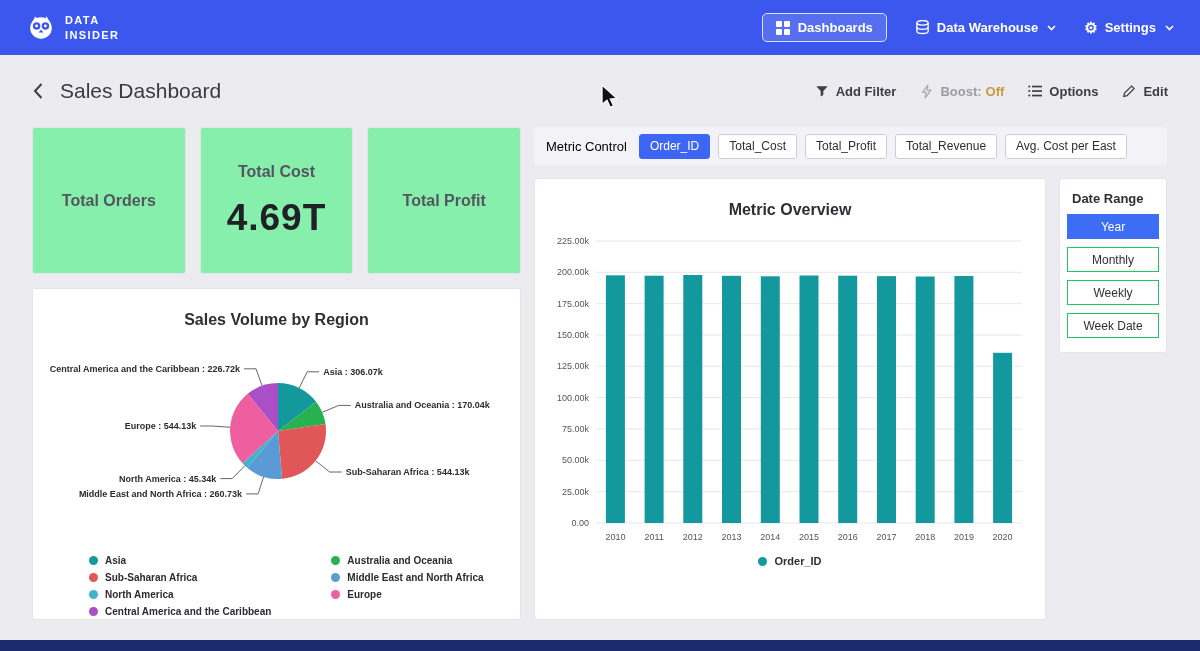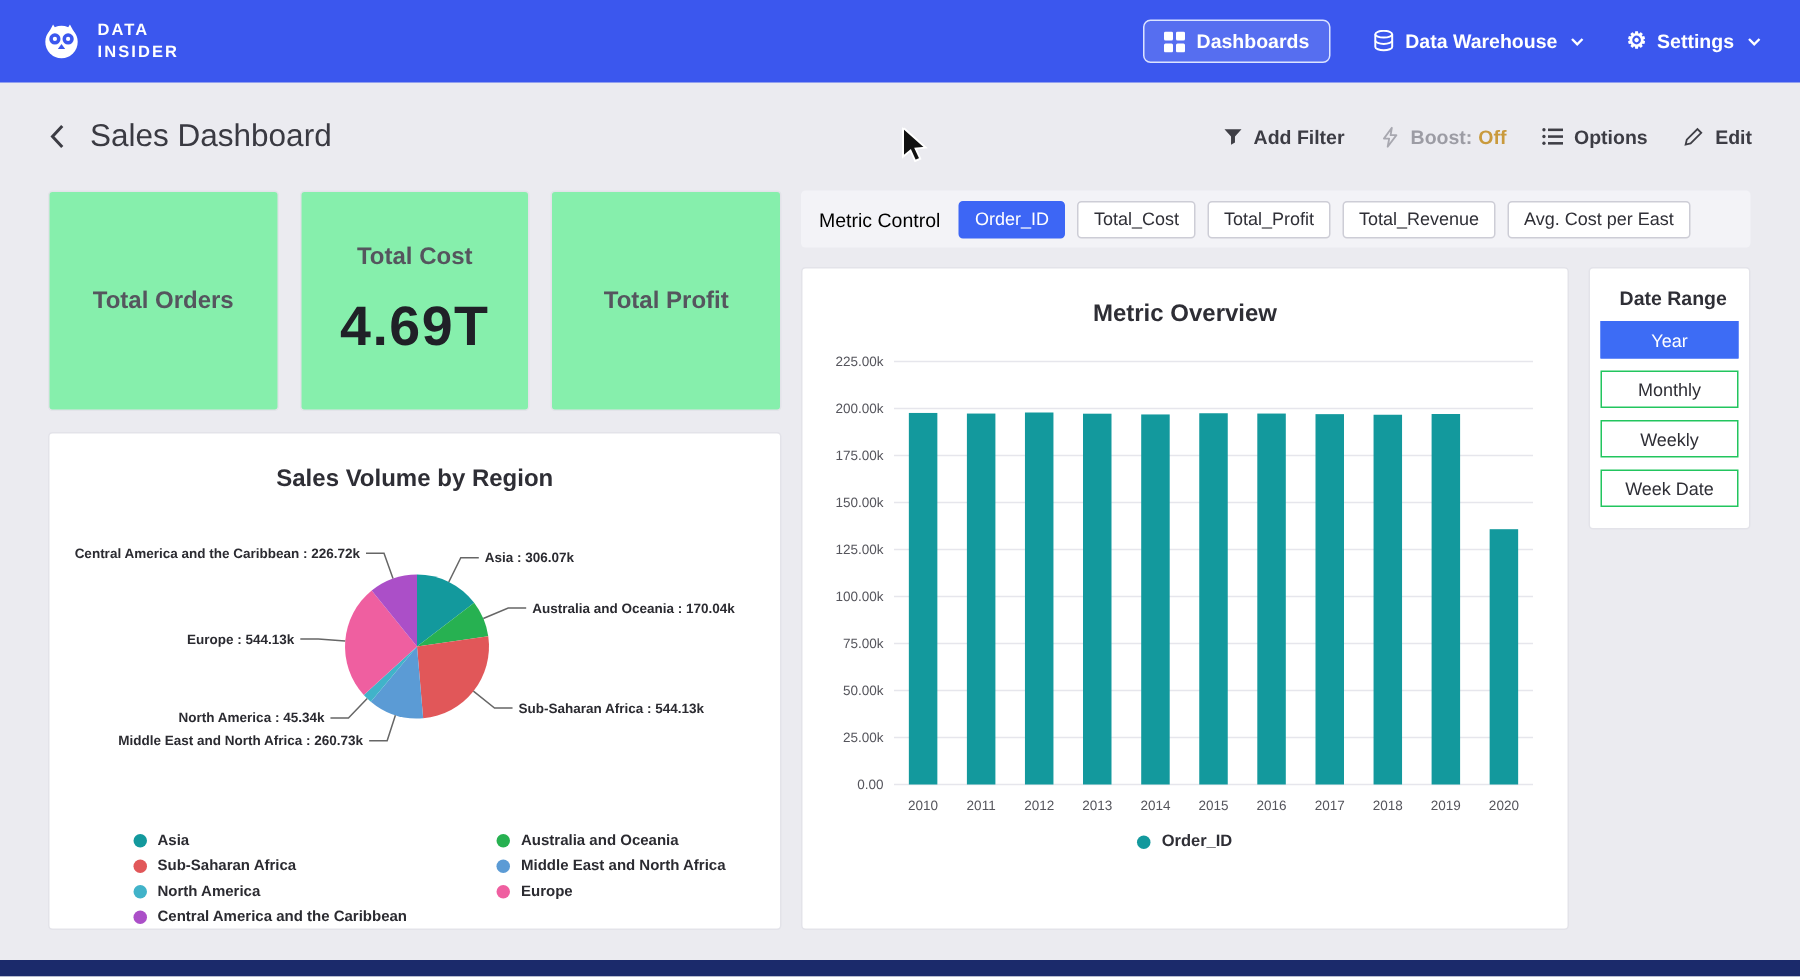--- a/index.html
+++ b/index.html
@@ -52,21 +52,21 @@
 
   
   .chart-card { grid-column:2; grid-row:2; height:442px; display:flex; flex-direction:column; align-items:center; padding:0 14px; overflow:hidden; }
   #bar-svg { margin-top:8px; }
   .bar-legend { display:flex; align-items:center; gap:7px; font-size:11px; font-weight:700; color:#2f2f36; margin-top:6px; }
   .tick { font-size:9px; fill:#55555c; }
   .pie-label { font-size:9px; font-weight:700; fill:#2b2b31; }
 
   
   .date-range-card { grid-column:3; grid-row:2; width:108px; padding:12px 7px 14px; }
-  .dr-title { font-size:13px; font-weight:600; color:#2f2f36; margin-left:5px;text-align:center; }
+  .dr-title { font-size:13px; font-weight:600; color:#2f2f36; margin-left:5px; }
   .dr-btn { display:block; width:92px; height:25px; margin:8px auto 0; font-size:12px; border:1px solid #22c55e; background:#fff; border-radius:0; color:#2f2f36; cursor:pointer; font-family:inherit; }
   .dr-btn.selected { background:#3d6cf5; border-color:#3d6cf5; color:#fff; }
 
   
   .footer-bar { position:absolute; left:0; right:0; bottom:0; height:11px; background:#1b2a6b; }
 
   
   .cursor { position:absolute; left:601px; top:85px; z-index:50; pointer-events:none; }
 </style>
 </head>

